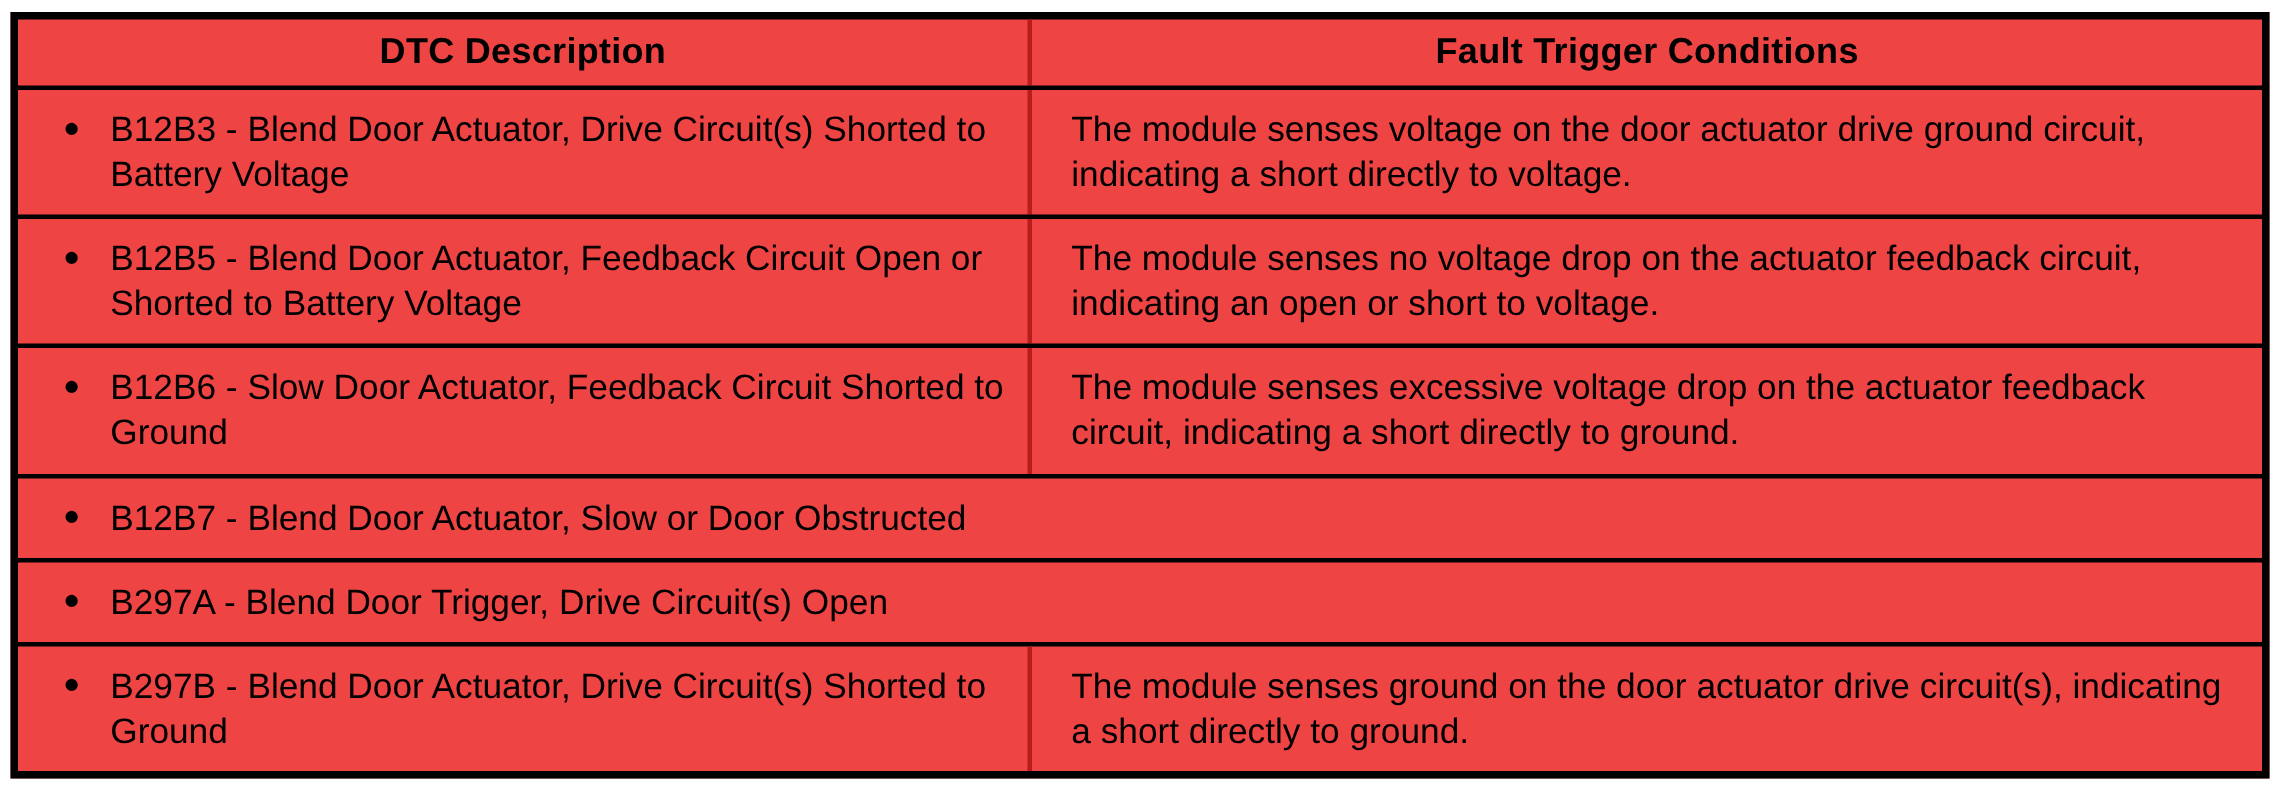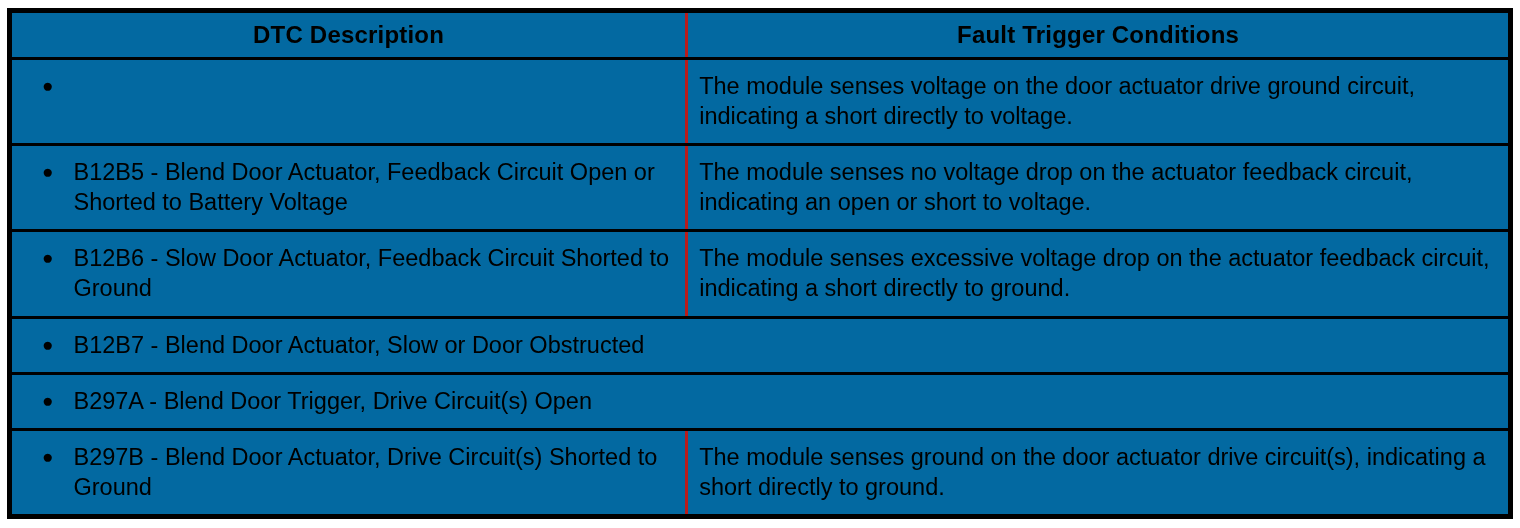--- a/index.html
+++ b/index.html
@@ -11,21 +11,21 @@
     color: #000000;
     overflow: hidden;
   }
   .dtc-table {
     position: absolute;
     left: 7px;
     top: 8px;
     width: 1506px;
     height: 511px;
     border: 5px solid #000000;
-    background: #0369a1;
+    background: #ef4444;
     display: flex;
     flex-direction: column;
   }
   .tr {
     display: flex;
     flex-direction: row;
     border-top: 3px solid #000000;
     flex: 1 1 auto;
   }
   .tr.header-row {
@@ -56,41 +56,42 @@
     padding-left: 30px;
     padding-right: 16px;
   }
   .bullet {
     flex: 0 0 auto;
     font-size: 19px;
     line-height: 30px;
     margin-right: 20px;
   }
   .cell-right {
-    padding-left: 11px;
+    padding-left: 26px;
     padding-right: 14px;
   }
 </style>
 </head>
 <body>
 
 <div class="dtc-table">
 
   <div class="tr header-row">
     <div class="th col-left">
       <span>DTC Description</span>
     </div>
     <div class="th col-right">
       <span>Fault Trigger Conditions</span>
     </div>
   </div>
 
   <div class="tr">
     <div class="td col-left cell-left">
       <span class="bullet">●</span>
+      <span>B12B3 - Blend Door Actuator, Drive Circuit(s) Shorted to Battery Voltage</span>
     </div>
     <div class="td col-right cell-right">
       <span>The module senses voltage on the door actuator drive ground circuit, indicating a short directly to voltage.</span>
     </div>
   </div>
 
   <div class="tr">
     <div class="td col-left cell-left">
       <span class="bullet">●</span>
       <span>B12B5 - Blend Door Actuator, Feedback Circuit Open or Shorted to Battery Voltage</span>

